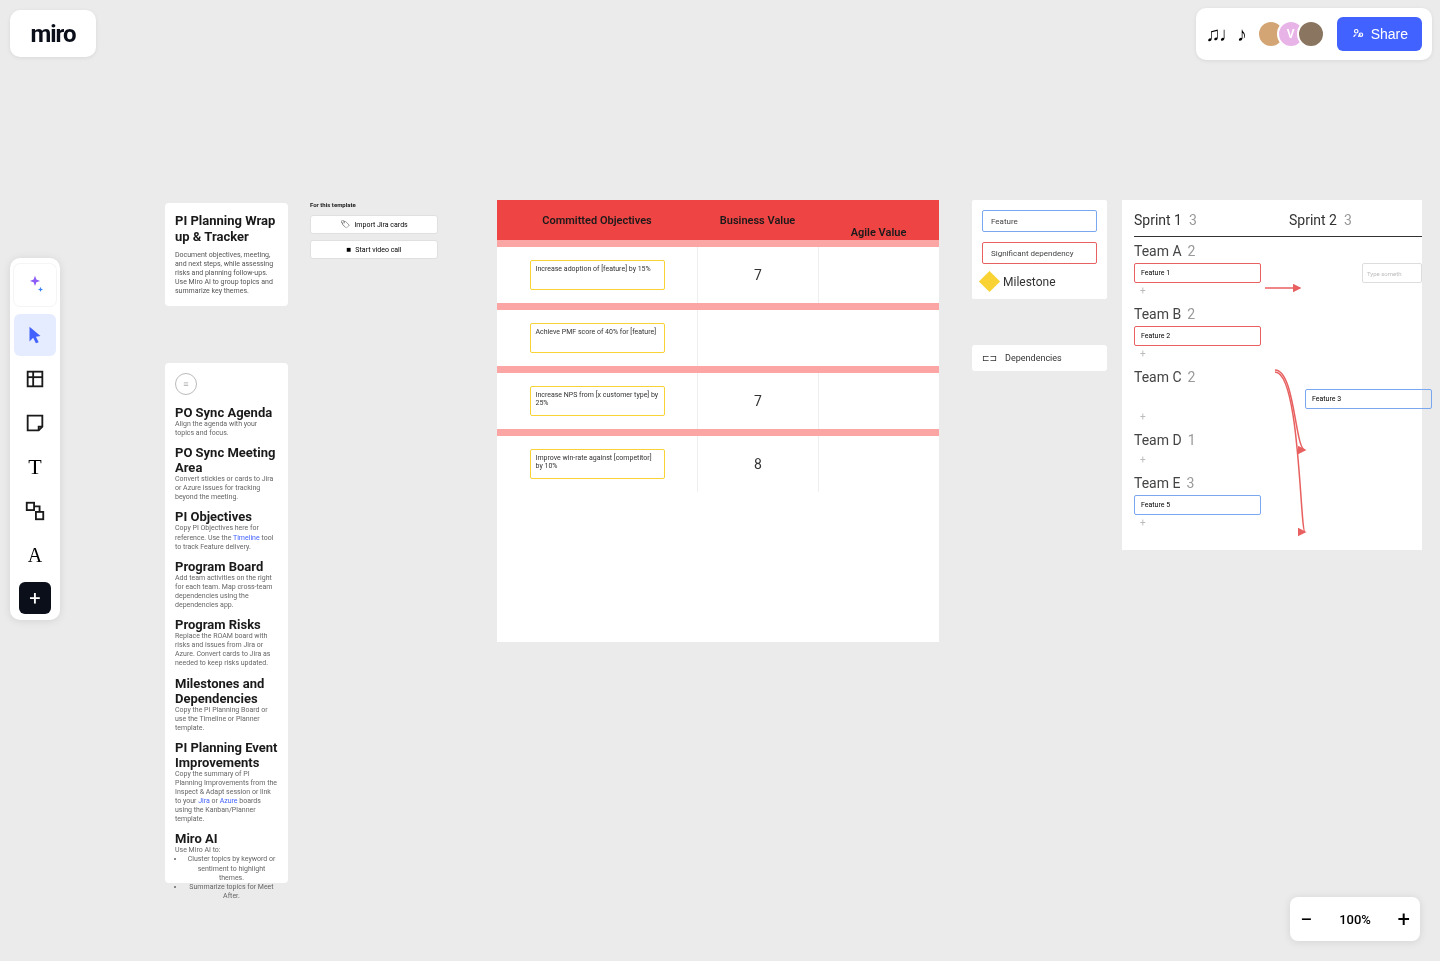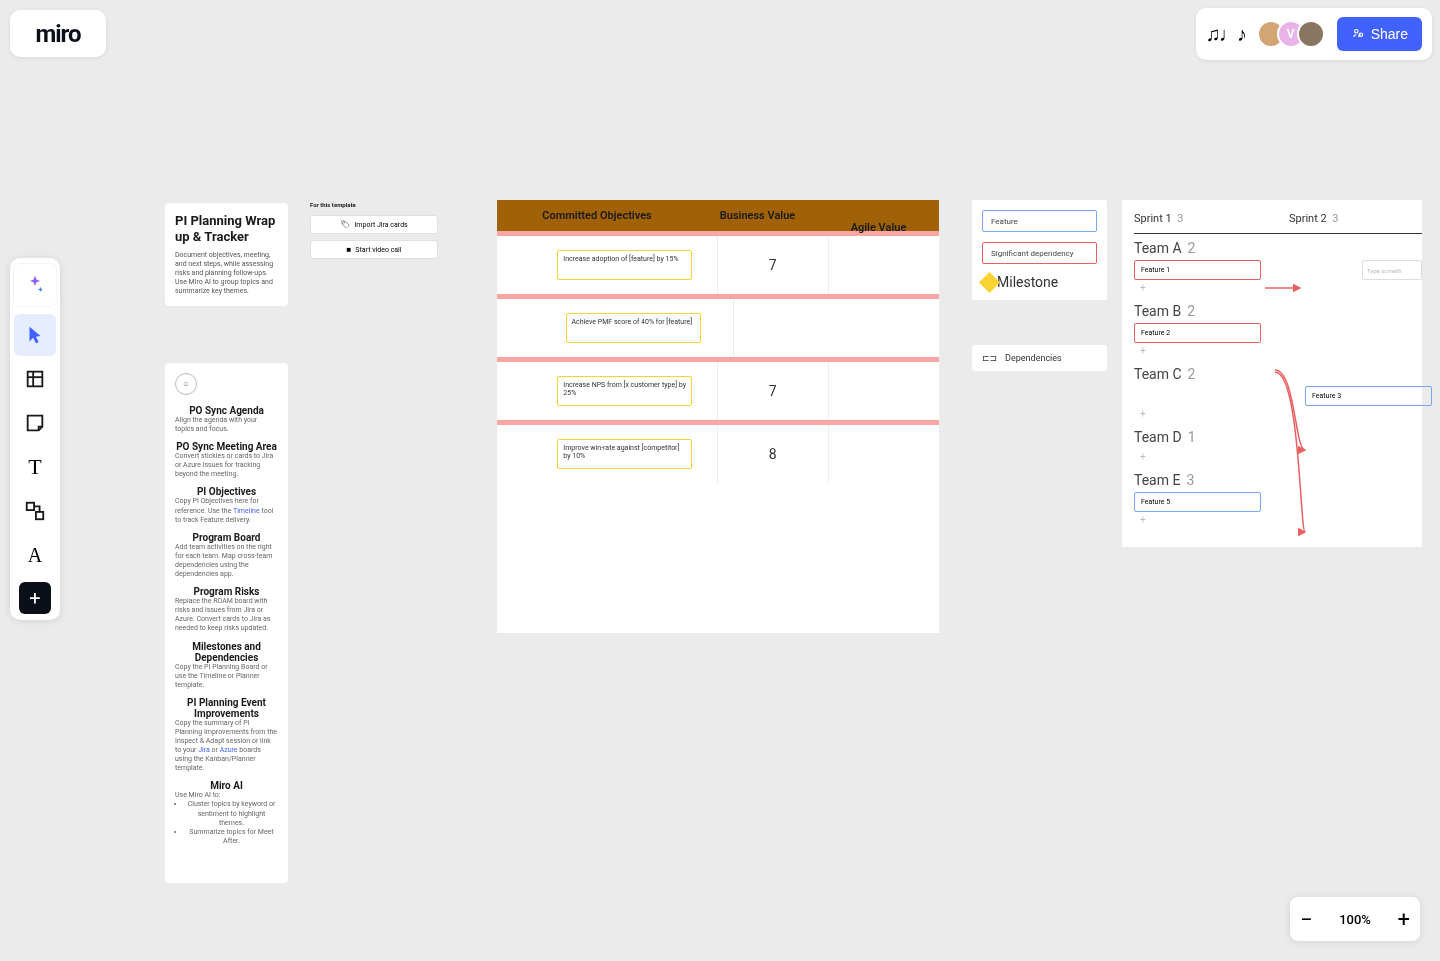--- a/index.html
+++ b/index.html
@@ -1,19 +1,19 @@
 <!DOCTYPE html>
 <html><head>
 <meta charset="utf-8">
 <style>
 * { margin:0; padding:0; box-sizing:border-box; }
 body { font-family:-apple-system,BlinkMacSystemFont,"Segoe UI",Roboto,Helvetica,Arial,sans-serif; background:#ebebeb; width:1440px; height:961px; overflow:hidden; position:relative; }
 
 
-.logo-box { position:absolute; top:10px; left:10px; width:96px; height:47px; background:#fff; border-radius:10px; display:flex; align-items:center; justify-content:center; box-shadow:0 1px 4px rgba(0,0,0,.08); }
+.logo-box { position:absolute; top:10px; left:10px; width:86px; height:47px; background:#fff; border-radius:10px; display:flex; align-items:center; justify-content:center; box-shadow:0 1px 4px rgba(0,0,0,.08); }
 .logo-box span { font-size:24px; font-weight:700; color:#0b0f1a; letter-spacing:-1px; }
 
 
 .topbar { position:absolute; top:8px; right:8px; height:52px; background:#fff; border-radius:10px; display:flex; align-items:center; padding:0 10px; gap:12px; box-shadow:0 1px 4px rgba(0,0,0,.08); }
 .reactions { font-size:20px; font-weight:900; letter-spacing:-2px; }
 .avatars { display:flex; }
 .avatar { width:28px; height:28px; border-radius:50%; border:2px solid #fff; margin-left:-8px; background:#888; display:flex; align-items:center; justify-content:center; font-size:12px; font-weight:600; color:#fff; }
 .avatar:first-child { margin-left:0; }
 .share-btn { background:#4262ff; color:#fff; border:none; border-radius:6px; height:34px; padding:0 14px; font-size:14px; font-weight:500; display:flex; align-items:center; gap:6px; cursor:pointer; }
 
@@ -39,52 +39,52 @@
 
 .hint { position:absolute; top:201px; left:310px; font-size:6px; font-weight:700; color:#1a1a1a; }
 .btn-sm { position:absolute; left:310px; width:128px; height:19px; background:#fff; border:1px solid #e0e0e0; border-radius:3px; display:flex; align-items:center; justify-content:center; gap:4px; font-size:7px; }
 .btn-sm.b1 { top:215px; }
 .btn-sm.b2 { top:240px; }
 .btn-sm .ic { font-size:8px; }
 
 .panel2 { top:363px; left:165px; width:123px; padding:10px; height:520px; }
 .panel2 .iconcirc { width:22px; height:22px; border:1px solid #bbb; border-radius:50%; display:flex; align-items:center; justify-content:center; color:#aaa; font-size:9px; margin-bottom:10px; }
 .sec { margin-bottom:7px; }
-.sec h4 { font-size:10px; font-weight:700; color:#1a1a1a;text-align:center; }
+.sec h4 { font-size:13px; font-weight:700; color:#1a1a1a; }
 .sec p { font-size:7px; color:#666; line-height:1.3; }
 .sec a { color:#4262ff; }
 .sec ul { margin-left:10px;text-align:center; }
 .sec li { font-size:7px; color:#666; line-height:1.3; }
 
 
 .objtable { position:absolute; top:200px; left:497px; width:442px; background:#fff; }
-.objhead { display:flex; height:31px; background:#a16207; }
+.objhead { display:flex; height:40px; background:#ef4444; }
 .objhead div { display:flex; align-items:center; justify-content:center; font-size:11px; font-weight:600; color:#1a1a1a; }
 .objhead div:nth-child(1){width:200px;}
 .objhead div:nth-child(2){width:121px;}
 .objhead div:nth-child(3){width:121px;margin-top:24px;}
-.objrow { display:flex; height:63px; border-top:5px solid #fca5a5;padding-left:36px; }
+.objrow { display:flex; height:63px; border-top:7px solid #fca5a5; }
 .objrow .c1 { width:200px; display:flex; align-items:center; justify-content:center; }
 .objrow .c2, .objrow .c3 { width:121px; display:flex; align-items:center; justify-content:center; font-size:14px; color:#333; border-left:1px solid #eee; }
 .card { width:135px; min-height:30px; background:#fff; border:1.5px solid #f9d333; border-radius:2px; padding:4px 5px; font-size:7px; color:#333; line-height:1.2; }
 .objempty { height:150px; }
 
 
 .legend { position:absolute; top:200px; left:972px; width:135px; background:#fff; padding:10px; border-radius:2px; }
 .lg-item { height:22px; border:1.5px solid; border-radius:2px; display:flex; align-items:center; padding:0 8px; font-size:8px; color:#444; margin-bottom:10px; }
 .lg-feat { border-color:#7aa8f0; }
 .lg-dep { border-color:#e86060; }
-.lg-mile { display:flex; align-items:flex-end; gap:0; font-size:14px; color:#333; }
+.lg-mile { display:flex; align-items:flex-end; gap:6px; font-size:12px; color:#333; }
 .diamond { width:15px; height:15px; background:#f9d333; transform:rotate(45deg); }
 
 .deps-btn { position:absolute; top:345px; left:972px; width:135px; height:26px; background:#fff; border-radius:3px; display:flex; align-items:center; gap:8px; padding:0 10px; font-size:9px; color:#333; }
 
 
 .sprints { position:absolute; top:200px; left:1122px; width:300px; background:#fff; padding:12px 0 12px 12px; }
-.sprinthdr { display:flex; font-size:11px; color:#333; border-bottom:1px solid #333; padding-bottom:8px; margin-bottom:6px; }
+.sprinthdr { display:flex; font-size:14px; color:#333; border-bottom:1px solid #333; padding-bottom:8px; margin-bottom:6px; }
 .sprinthdr .sp { flex:0 0 155px; }
 .team { margin-bottom:8px; }
 .team .tlabel { font-size:14px; color:#444; margin-bottom:4px; display:flex; gap:6px; }
 .team .tlabel .cnt { color:#999; }
 .team .cardrow { display:flex; gap:19px; align-items:center; }
 .fcard { width:127px; height:20px; border:1.5px solid; border-radius:2px; padding:0 6px; font-size:7px; display:flex; align-items:center; position:relative; }
 .fcard.red { border-color:#e86060; }
 .fcard.blue { border-color:#7aa8f0; }
 .plus-sm { color:#bbb; font-size:10px; padding:2px 6px; }
 .ghost { width:60px; height:20px; border:1px solid #ddd; border-radius:2px; font-size:6px; color:#bbb; display:flex; align-items:center; padding:0 4px; margin-left:auto; }

